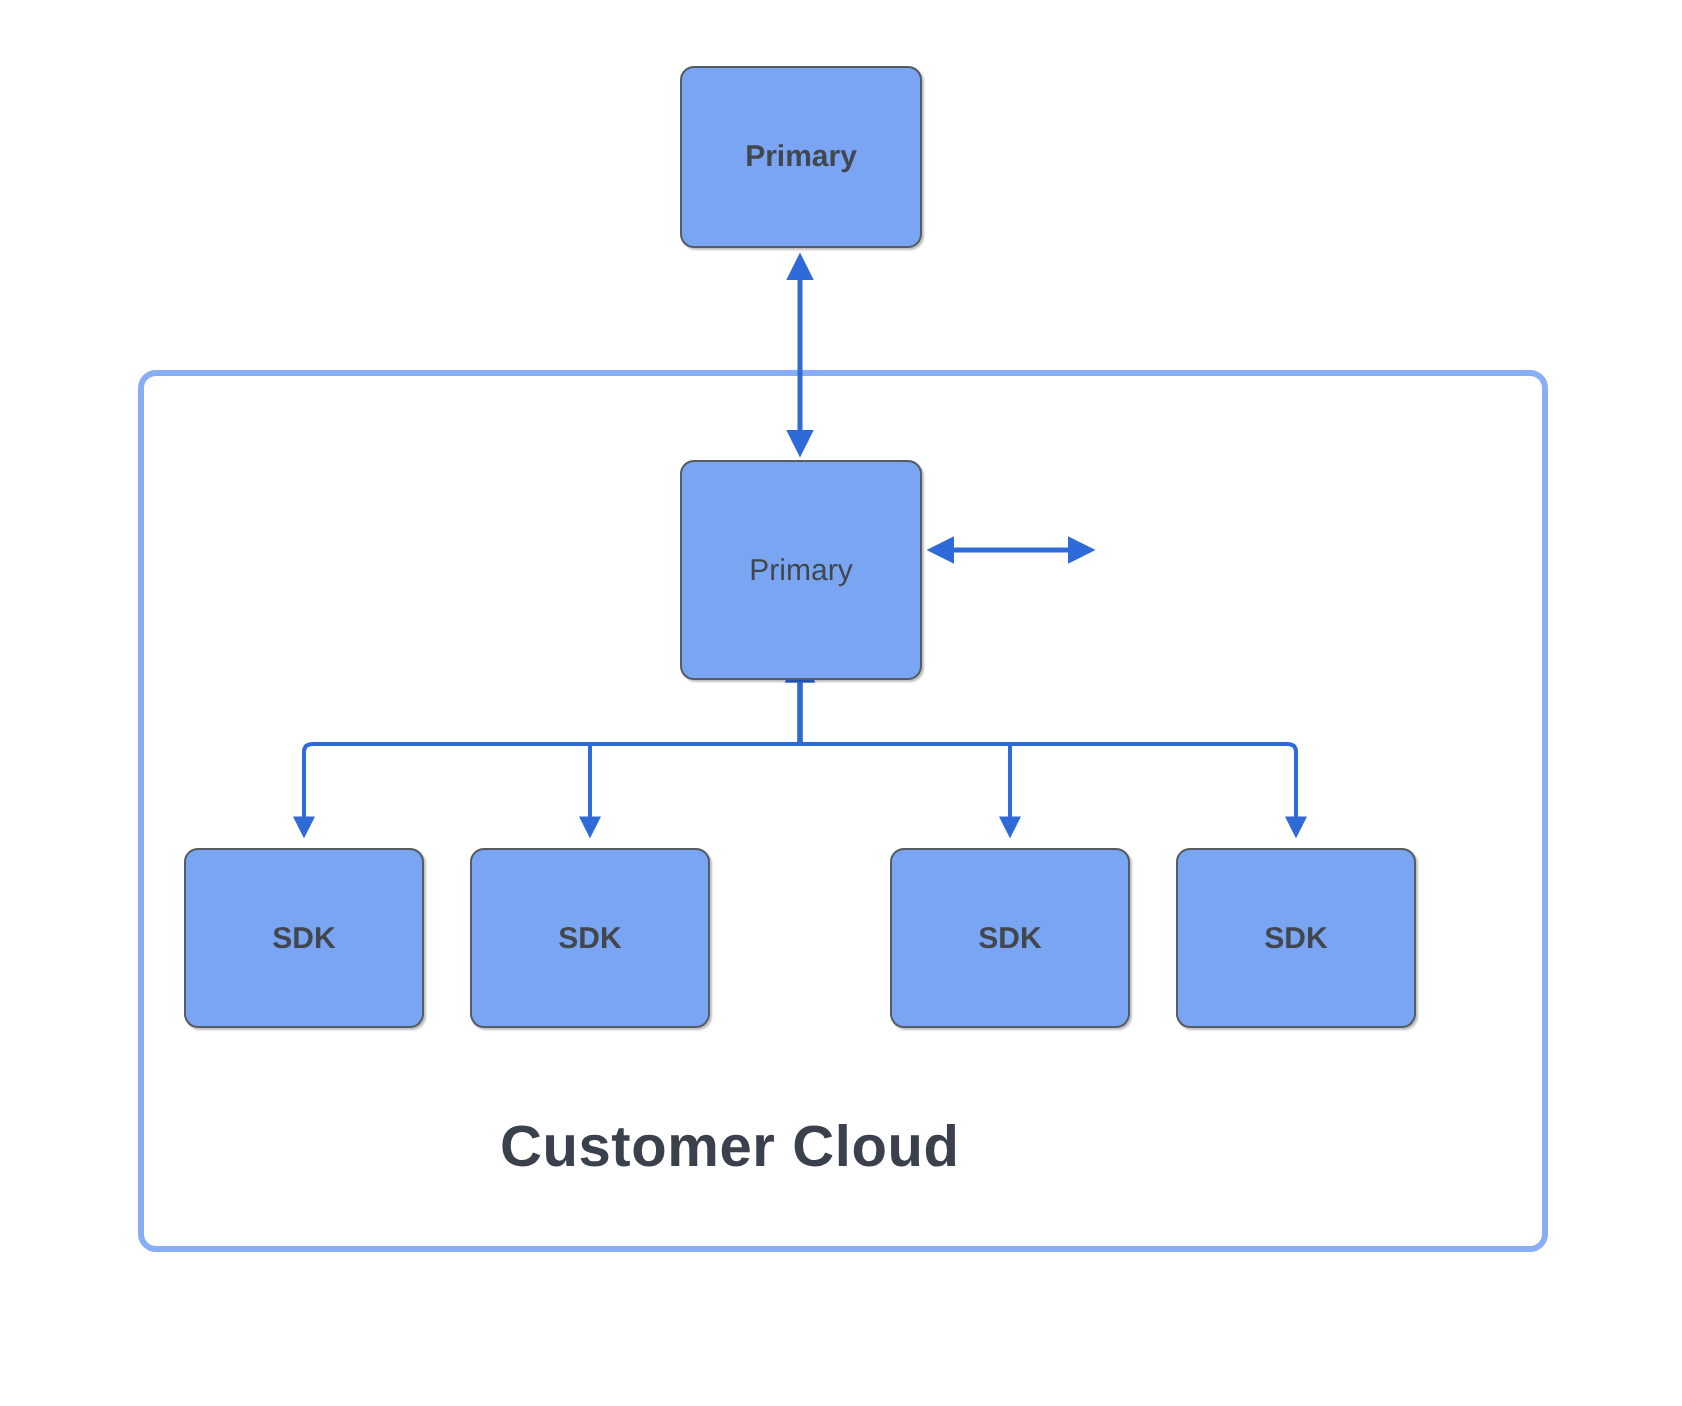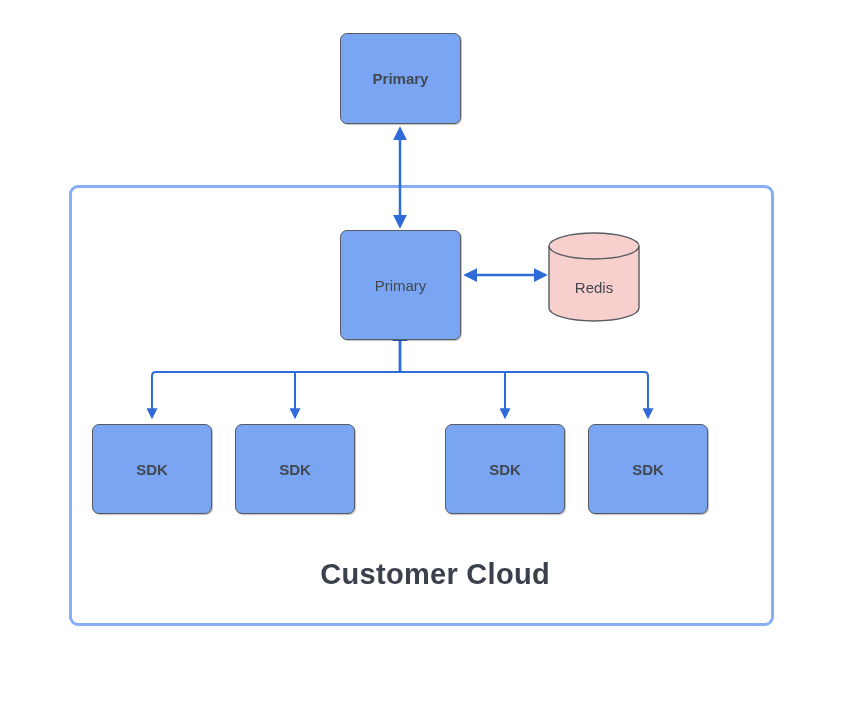--- a/index.html
+++ b/index.html
@@ -7,21 +7,21 @@
     position:relative;width:841px;height:703px;background:#ffffff;overflow:hidden;
     font-family:"Liberation Sans","DejaVu Sans",sans-serif;
   }
   .container-box{
     position:absolute;left:69px;top:185px;width:699px;height:435px;
     border:3px solid var(--container-border,#87AEF6);
     border-radius:9px;background:transparent;z-index:1;
   }
   .container-label{
     position:absolute;left:250px;top:558px;width:300px;
-    text-align:right;font-size:29px;font-weight:bold;letter-spacing:.3px;
+    text-align:left;font-size:29px;font-weight:bold;letter-spacing:.3px;
     color:var(--container-text,#3B414C);z-index:2;
   }
   .edges{position:absolute;left:0;top:0;z-index:3;pointer-events:none;}
   .edges path{stroke:var(--arrow,#2F6AD9);fill:none;stroke-linecap:butt;}
   .edges .ah{fill:var(--arrow,#2F6AD9);stroke:none;}
   .e-main{stroke-width:2.5;}
   .e-trunk{stroke-width:2.8;}
   .e-branch{stroke-width:2;}
   .node{
     position:absolute;display:flex;align-items:center;justify-content:center;
@@ -73,27 +73,20 @@
   </svg>
 
   <div class="node box bold n-harness">
     <span>Primary</span>
   </div>
 
   <div class="node box n-primary">
     <span>Primary</span>
   </div>
 
-  <div class="node n-redis">
-    <svg width="92" height="90" viewBox="0 0 92 90">
-      <path class="cyl-shape" d="M1,14 V76 A45,13 0 0 0 91,76 V14"></path>
-      <ellipse class="cyl-shape" cx="46" cy="14" rx="45" ry="13"></ellipse>
-    </svg>
-    <span class="cyl-label">Redis</span>
-  </div>
 
   <div class="node box bold n-sdk1">
     <span>SDK</span>
   </div>
   <div class="node box bold n-sdk2">
     <span>SDK</span>
   </div>
   <div class="node box bold n-sdk3">
     <span>SDK</span>
   </div>

